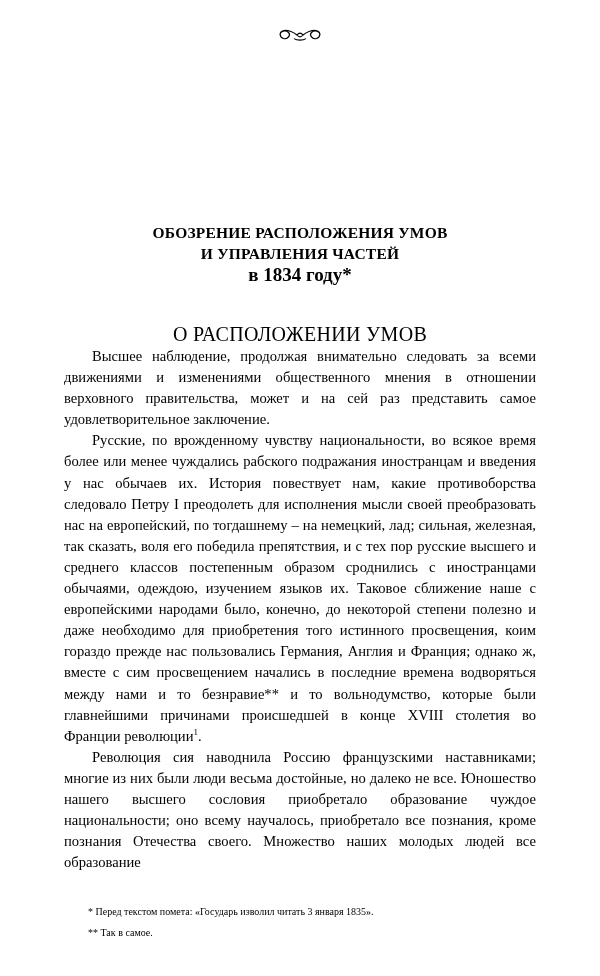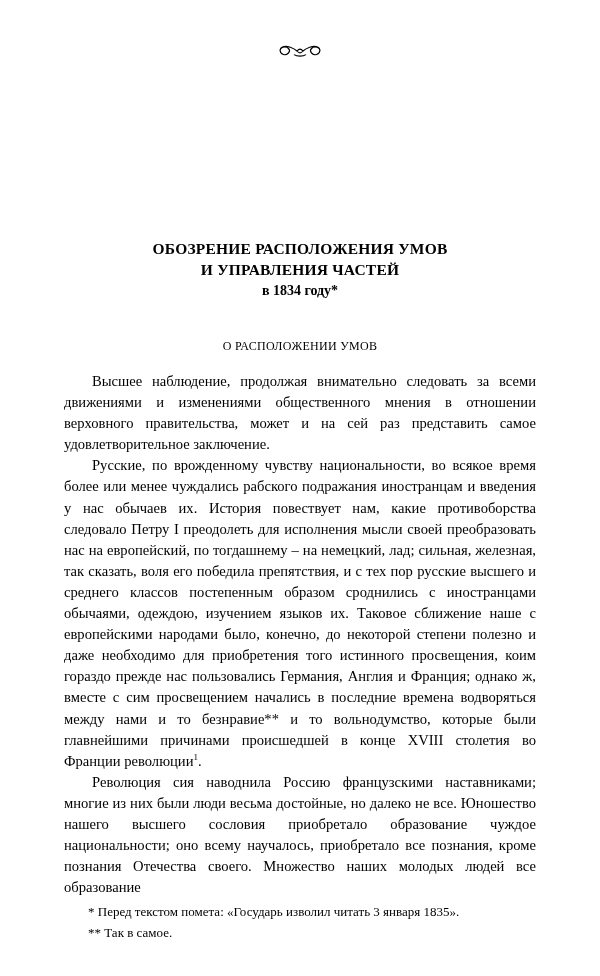--- a/index.html
+++ b/index.html
@@ -13,21 +13,21 @@
     font-family: "Liberation Serif", serif;
     color: #000000;
     position: relative;
     overflow: hidden;
   }
   .page {
     width: 600px;
     height: 976px;
     position: relative;
     box-sizing: border-box;
-    padding: 16px 64px;
+    padding: 0 64px;
   }
 
   
   .ornament-wrap {
     padding-top: 22px;
     display: flex;
     justify-content: center;
     align-items: center;
     height: 26px;
   }
@@ -41,34 +41,33 @@
     text-align: center;
     font-weight: bold;
     font-size: 15.5px;
     line-height: 21px;
     letter-spacing: 0.2px;
   }
   .title-line {
     white-space: nowrap;
   }
   .title-line.year {
-    font-size: 14px;
+    font-size: 19px;
     letter-spacing: 0px;
   }
 
   .section-head {
     margin-top: 38px;
     text-align: center;
-    font-size: 12px;
+    font-size: 20px;
     letter-spacing: 0.3px;
   }
 
   
   .body-text {
-    margin-top: 17px;
     font-size: 14.6px;
     line-height: 21.1px;
     text-align: justify;
     text-justify: inter-word;
     hyphens: manual;
   }
   .body-text p {
     margin: 0;
     text-indent: 28px;
   }
@@ -77,21 +76,21 @@
     line-height: 0;
     vertical-align: super;
   }
 
   
   .footnotes {
     position: absolute;
     left: 64px;
     right: 64px;
     bottom: 34px;
-    font-size: 13px;
+    font-size: 10px;
     line-height: 19px;
   }
   .footnote-rule {
     width: 100%;
     height: 0;
     border-top: 0px solid #000;
     margin-bottom: 6px;
   }
   .footnote {
     text-indent: 24px;

